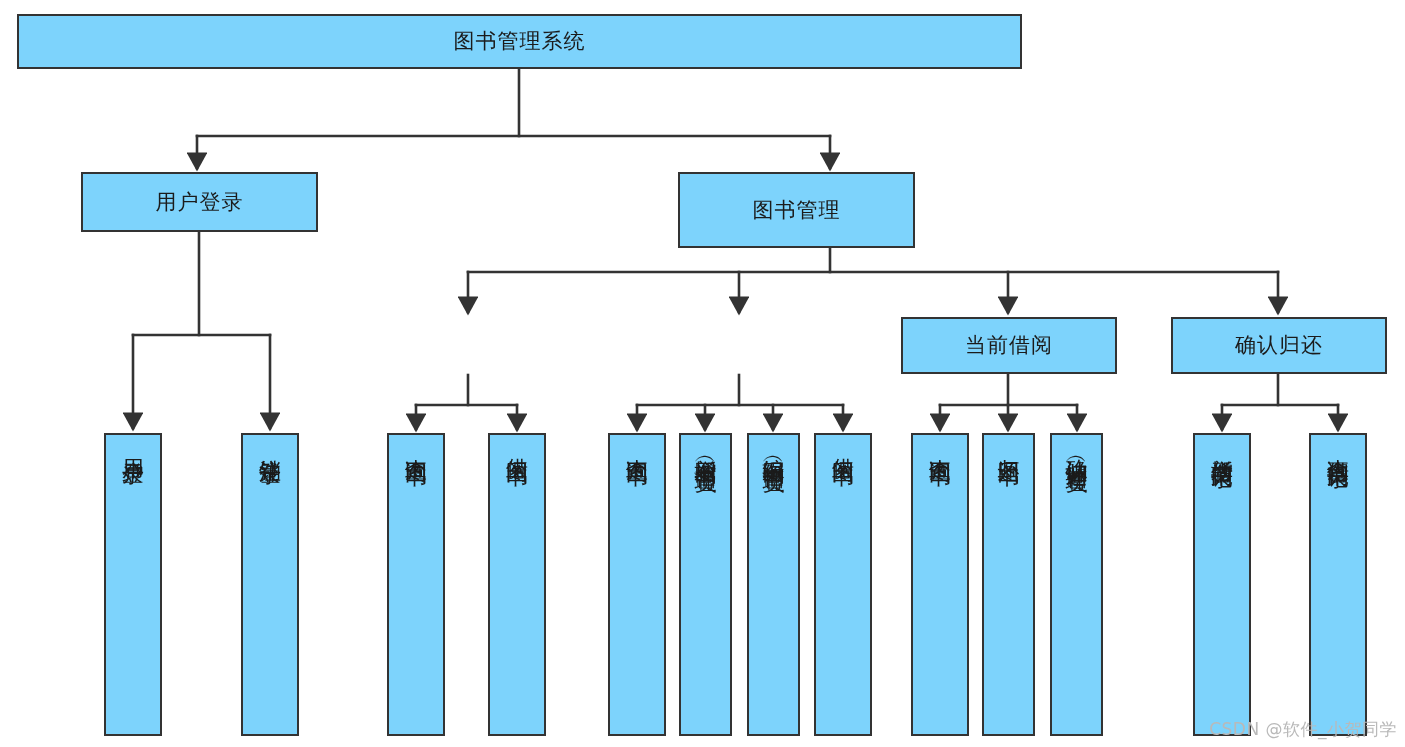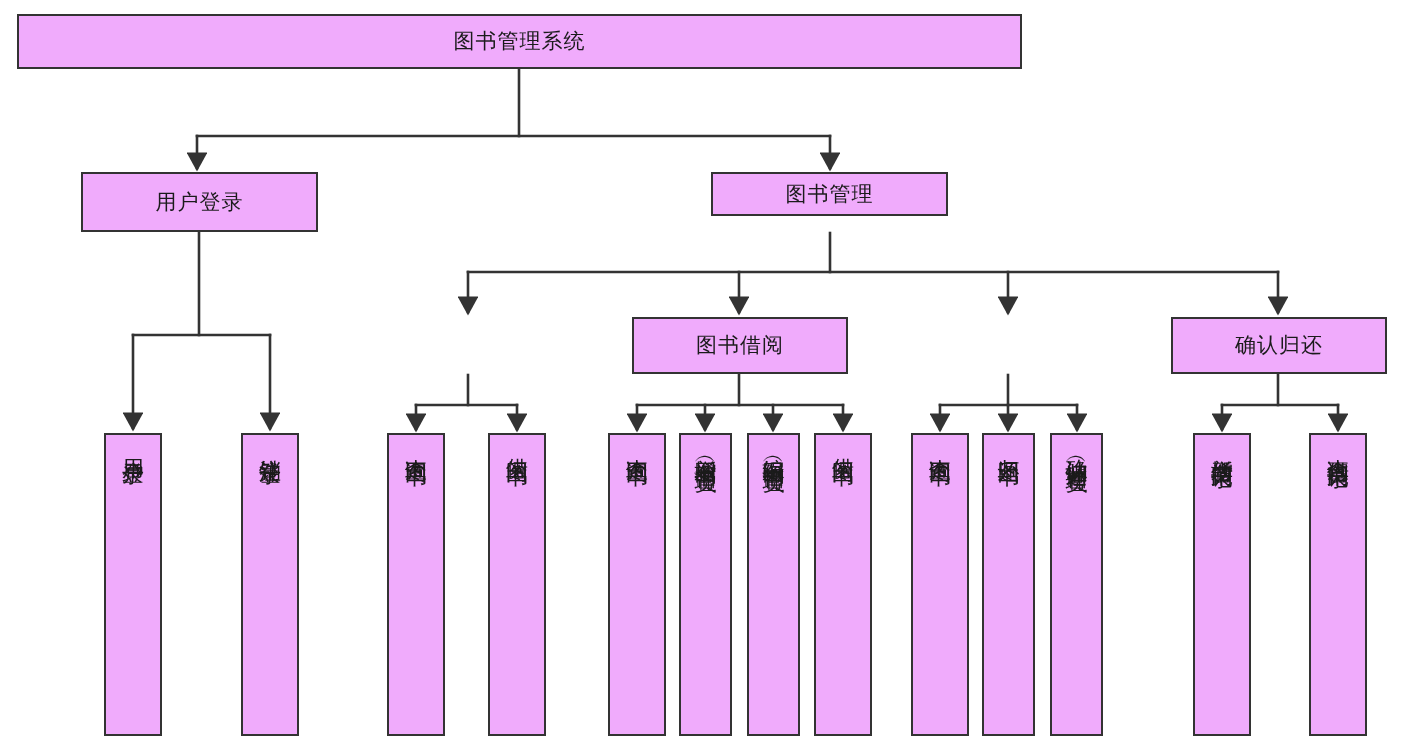--- a/index.html
+++ b/index.html
@@ -16,21 +16,21 @@
   }
   svg#wires{
     position:absolute;
     left:0; top:0;
     width:1405px; height:747px;
     pointer-events:none;
   }
   .node{
     position:absolute;
     box-sizing:border-box;
-    background:#f0abfc;
+    background:#7dd3fc;
     border:2px solid #333333;
     display:flex;
     align-items:center;
     justify-content:center;
     color:#1b1b1b;
   }
   .node .lbl{
     display:block;
     text-align:center;
     line-height:1.18;
@@ -124,29 +124,29 @@
   </svg>
 
   <div class="node h" style="left:17px; top:14px; width:1005px; height:55px;">
     <span class="lbl">图书管理系统</span>
   </div>
 
   <div class="node h" style="left:81px; top:172px; width:237px; height:60px;">
     <span class="lbl">用户登录</span>
   </div>
 
-  <div class="node h" style="left:711px; top:172px; width:237px; height:44px;">
+  <div class="node h" style="left:678px; top:172px; width:237px; height:76px;">
     <span class="lbl">图书管理</span>
   </div>
 
 
-  <div class="node h" style="left:632px; top:317px; width:216px; height:57px;">
-    <span class="lbl">图书借阅</span>
-  </div>
-
+
+  <div class="node h" style="left:901px; top:317px; width:216px; height:57px;">
+    <span class="lbl">当前借阅</span>
+  </div>
 
   <div class="node h" style="left:1171px; top:317px; width:216px; height:57px;">
     <span class="lbl">确认归还</span>
   </div>
 
   <div class="node v" style="left:104px; top:433px; width:58px; height:303px;">
     <span class="lbl">用户登录</span>
   </div>
 
   <div class="node v" style="left:241px; top:433px; width:58px; height:303px;">
@@ -190,14 +190,15 @@
   </div>
 
   <div class="node v" style="left:1193px; top:433px; width:58px; height:303px;">
     <span class="lbl">新增借阅记录</span>
   </div>
 
   <div class="node v" style="left:1309px; top:433px; width:58px; height:303px;">
     <span class="lbl">查询借阅记录</span>
   </div>
 
+  <div class="watermark">CSDN @软件_小贺同学</div>
 
 </div>
 
 </body></html>

